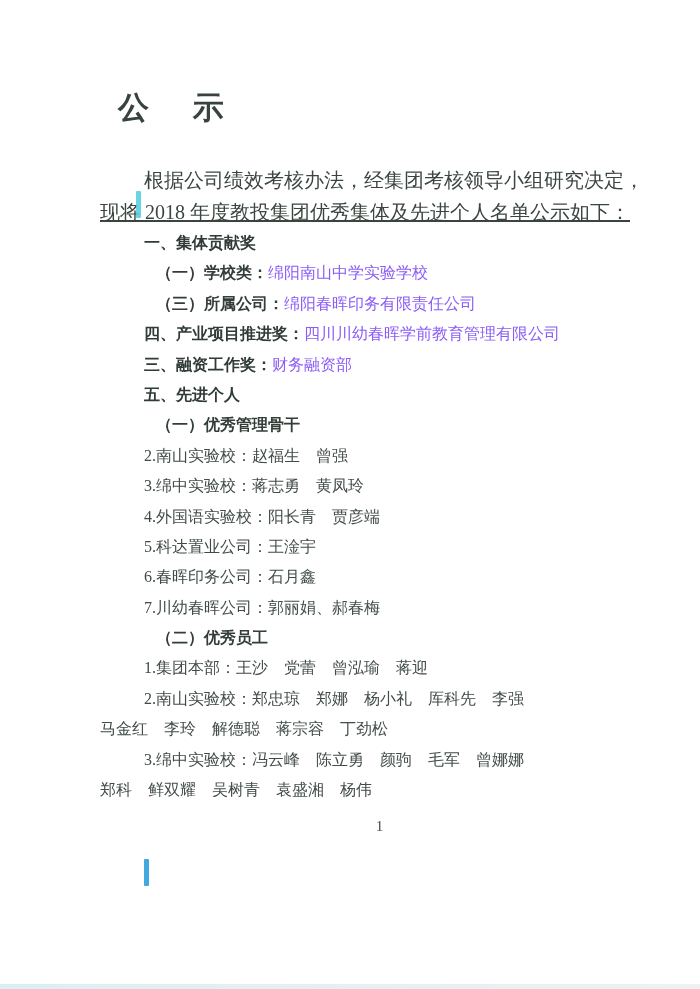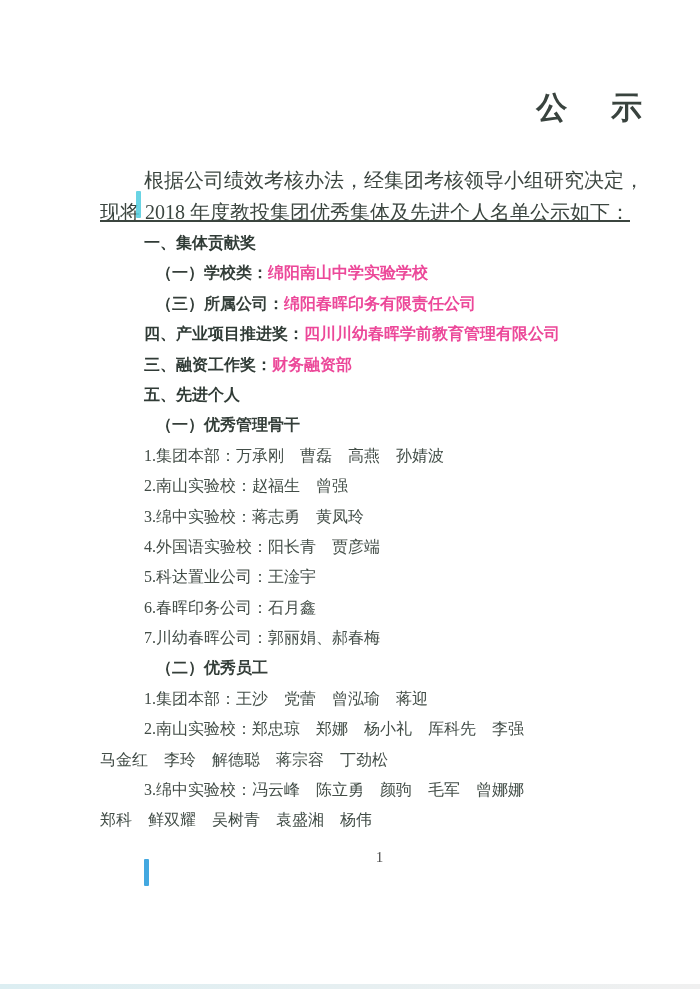--- a/index.html
+++ b/index.html
@@ -10,21 +10,21 @@
     position:relative;
     font-family:"Liberation Serif", serif;
     color:#3b453f;
   }
   .doc{
     position:absolute;
     left:100px; top:0; width:560px;
   }
   .title{
     margin:88px 0 0 0;
-    text-align:right;
+    text-align:left;
     font-size:31px;
     line-height:40px;
     font-weight:bold;
     letter-spacing:18px;
     text-indent:18px;
     color:#39433e;
     font-family:"Liberation Serif", serif;
   }
   .intro{
     margin:36px 0 0 0;
@@ -47,21 +47,21 @@
   .hei{
     font-family:"Liberation Sans", sans-serif;
     font-weight:bold;
     color:#303b36;
   }
   .kai-b{
     font-weight:bold;
     color:#343e39;
     margin-left:44px;
   }
-  .val{color:#ec4899;font-weight:bold;}
+  .val{color:#8b5cf6;}
   .names{color:#424d47;}
   .page-num{
     margin-top:13px;
     text-align:center;
     font-size:15px;
     color:#4d4d4d;
     letter-spacing:1px;
   }
   .streak{
     position:absolute;
@@ -109,23 +109,20 @@
 
     <div class="ln ind1">
       <span class="hei">五、先进个人</span>
     </div>
 
     <div class="ln ind2">
       <span class="kai-b">（一）优秀管理骨干</span>
     </div>
 
     <div class="ln ind1">
-      <span>1.集团本部：</span><span class="names">万承刚　曹磊　高燕　孙婧波</span>
-    </div>
-    <div class="ln ind1">
       <span>2.南山实验校：</span><span class="names">赵福生　曾强</span>
     </div>
     <div class="ln ind1">
       <span>3.绵中实验校：</span><span class="names">蒋志勇　黄凤玲</span>
     </div>
     <div class="ln ind1">
       <span>4.外国语实验校：</span><span class="names">阳长青　贾彦端</span>
     </div>
     <div class="ln ind1">
       <span>5.科达置业公司：</span><span class="names">王淦宇</span>

